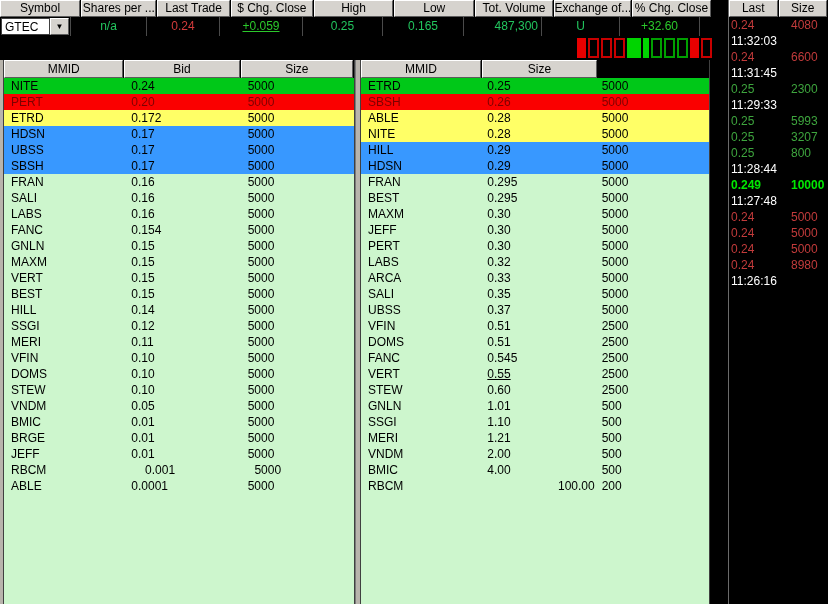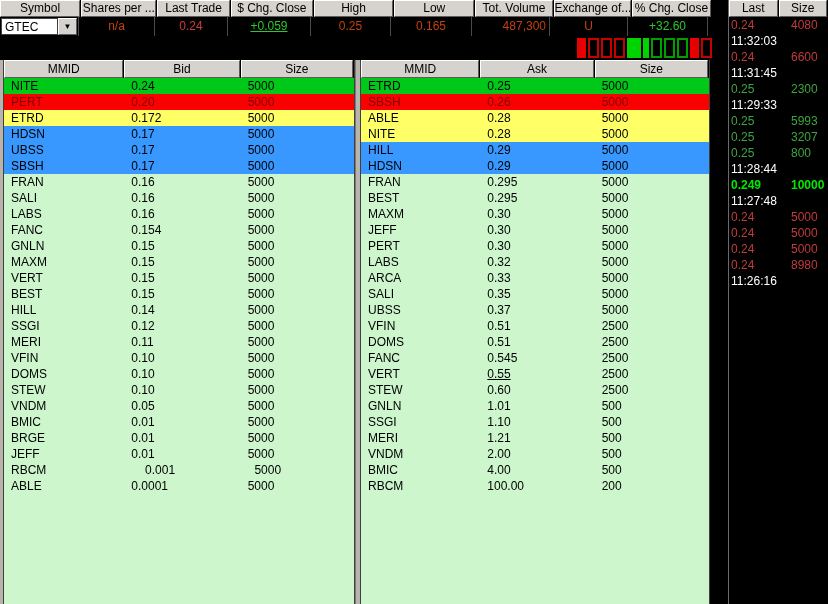--- a/index.html
+++ b/index.html
@@ -5,21 +5,21 @@
   html,body{margin:0;padding:0;background:#000;}
   .win{position:relative;width:828px;height:604px;background:#000;overflow:hidden;
        font-family:"Liberation Sans",sans-serif;-webkit-font-smoothing:none;}
 
   
   .top-header-row{position:absolute;left:0;top:0;width:712px;height:17px;display:flex;background:#000;}
   .hdr-cell{box-sizing:border-box;height:17px;line-height:15px;font-size:12px;text-align:center;color:#000;
             background:#d6d3ce;border:1px solid;border-color:#ffffff #5c5c5c #5c5c5c #ffffff;
             margin-right:1px;overflow:hidden;white-space:nowrap;}
   .top-values-row{position:absolute;left:0;top:17px;width:712px;height:19px;display:flex;background:#000;}
-  .val-cell{box-sizing:border-box;height:19px;line-height:18px;font-size:12px;text-align:center;color:#c2410c;
+  .val-cell{box-sizing:border-box;height:19px;line-height:18px;font-size:12px;text-align:center;color:#22c55e;
             background:#000;border-right:1px solid #4a4a4a;overflow:hidden;white-space:nowrap;padding:0 3px;}
   .tone-red{color:#d23b3b;}
   .tone-green{color:#2bc82b;}
   .combo-cell{box-sizing:border-box;height:19px;display:flex;background:#000;padding:1px;border-right:1px solid #4a4a4a;}
   .combo-field{flex:1;background:#fff;color:#000;font-size:12px;line-height:16px;padding-left:3px;
                border:1px solid #404040;overflow:hidden;}
   .combo-btn{width:17px;background:#d6d3ce;border:1px solid;border-color:#ffffff #5c5c5c #5c5c5c #ffffff;
              font-size:8px;line-height:15px;text-align:center;color:#000;}
 
   
@@ -70,21 +70,21 @@
       <div class="hdr-cell" style="width: 76px;">Shares per ...</div>
       <div class="hdr-cell" style="width: 73px;">Last Trade</div>
       <div class="hdr-cell" style="width: 83px;">$ Chg. Close</div>
       <div class="hdr-cell" style="width: 80px;">High</div>
       <div class="hdr-cell" style="width: 81px;">Low</div>
       <div class="hdr-cell" style="width: 78px;">Tot. Volume</div>
       <div class="hdr-cell" style="width: 78px;">Exchange of...</div>
       <div class="hdr-cell" style="width: 80px;">% Chg. Close</div>
     </div>
   <div class="top-values-row">
-      <div class="combo-cell" style="width: 79px;">
+      <div class="combo-cell" style="width: 71px;">
         <div class="combo-field">GTEC</div>
         <div class="combo-btn"><span>▼</span></div>
       </div>
       <div class="val-cell tone-plain" style="width: 76px;">n/a</div>
       <div class="val-cell tone-red" style="width: 73px;">0.24</div>
       <div class="val-cell tone-green" style="width: 83px; text-decoration: underline;">+0.059</div>
       <div class="val-cell tone-plain" style="width: 80px;">0.25</div>
       <div class="val-cell tone-plain" style="width: 81px;">0.165</div>
       <div class="val-cell tone-plain" style="width: 78px; text-align: right;">487,300</div>
       <div class="val-cell tone-plain" style="width: 78px;">U</div>
@@ -247,21 +247,20 @@
           <div class="pc" style="width: 114px;">5000</div>
         </div>
       </div>
   </div>
 
   <div class="gray-divider" style="left:355px;width:5px;"></div>
 
   <div class="panel" style="left:360px;width:350px;">
     <div class="panel-hdr">
         <div class="hdr-cell" style="width: 120px;">MMID</div>
-        <div class="hdr-cell" style="width: 115px;">Ask</div>
         <div class="hdr-cell" style="width: 115px;">Size</div>
       </div>
     <div>
         <div class="prow lv-green">
           <div class="pc" style="width: 120px;">ETRD</div>
           <div class="pc" style="width: 115px;">0.25</div>
           <div class="pc" style="width: 115px;">5000</div>
         </div>
         <div class="prow lv-red">
           <div class="pc" style="width: 120px;">SBSH</div>
@@ -378,21 +377,21 @@
           <div class="pc" style="width: 115px;">2.00</div>
           <div class="pc" style="width: 115px;">500</div>
         </div>
         <div class="prow lv-pale">
           <div class="pc" style="width: 120px;">BMIC</div>
           <div class="pc" style="width: 115px;">4.00</div>
           <div class="pc" style="width: 115px;">500</div>
         </div>
         <div class="prow lv-pale">
           <div class="pc" style="width: 120px;">RBCM</div>
-          <div class="pc" style="width: 115px;">100.00</div>
+          <div class="pc" style="width: 115px; text-align: right;">100.00</div>
           <div class="pc" style="width: 115px;">200</div>
         </div>
       </div>
   </div>
 
   <div class="ts-panel">
     <div class="ts-hdr">
         <div class="hdr-cell" style="width: 57px;">Last</div>
         <div class="hdr-cell" style="width: 57px;">Size</div>
       </div>

